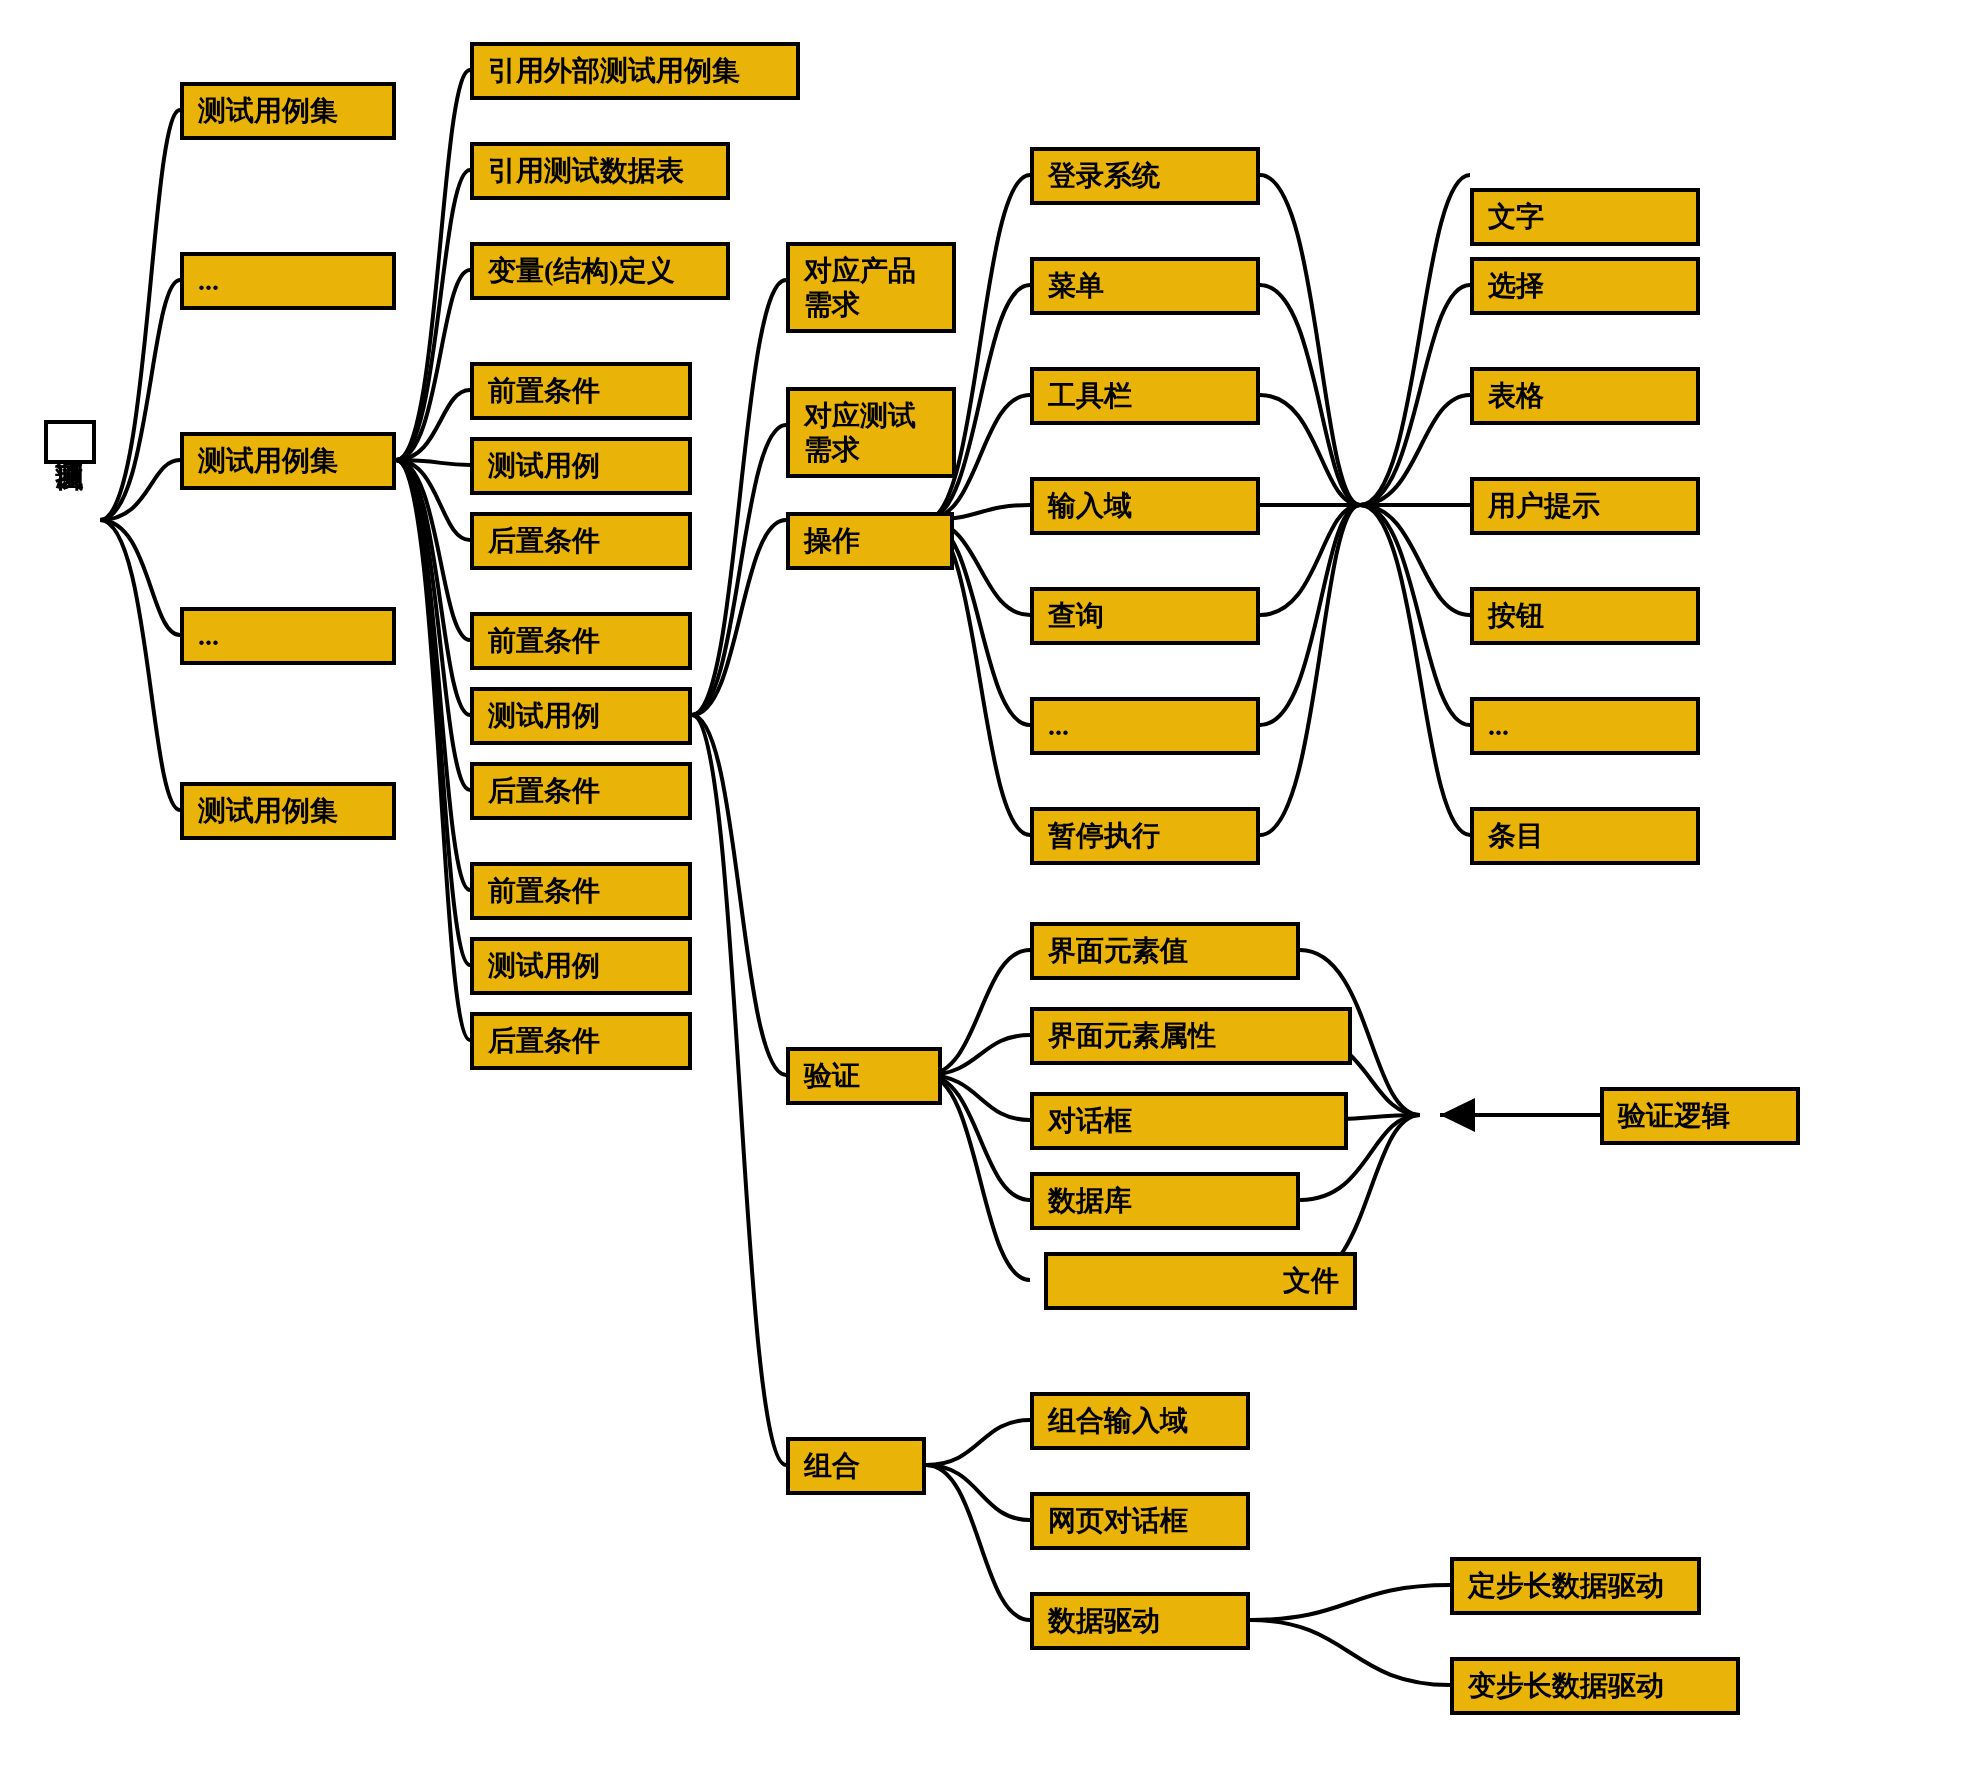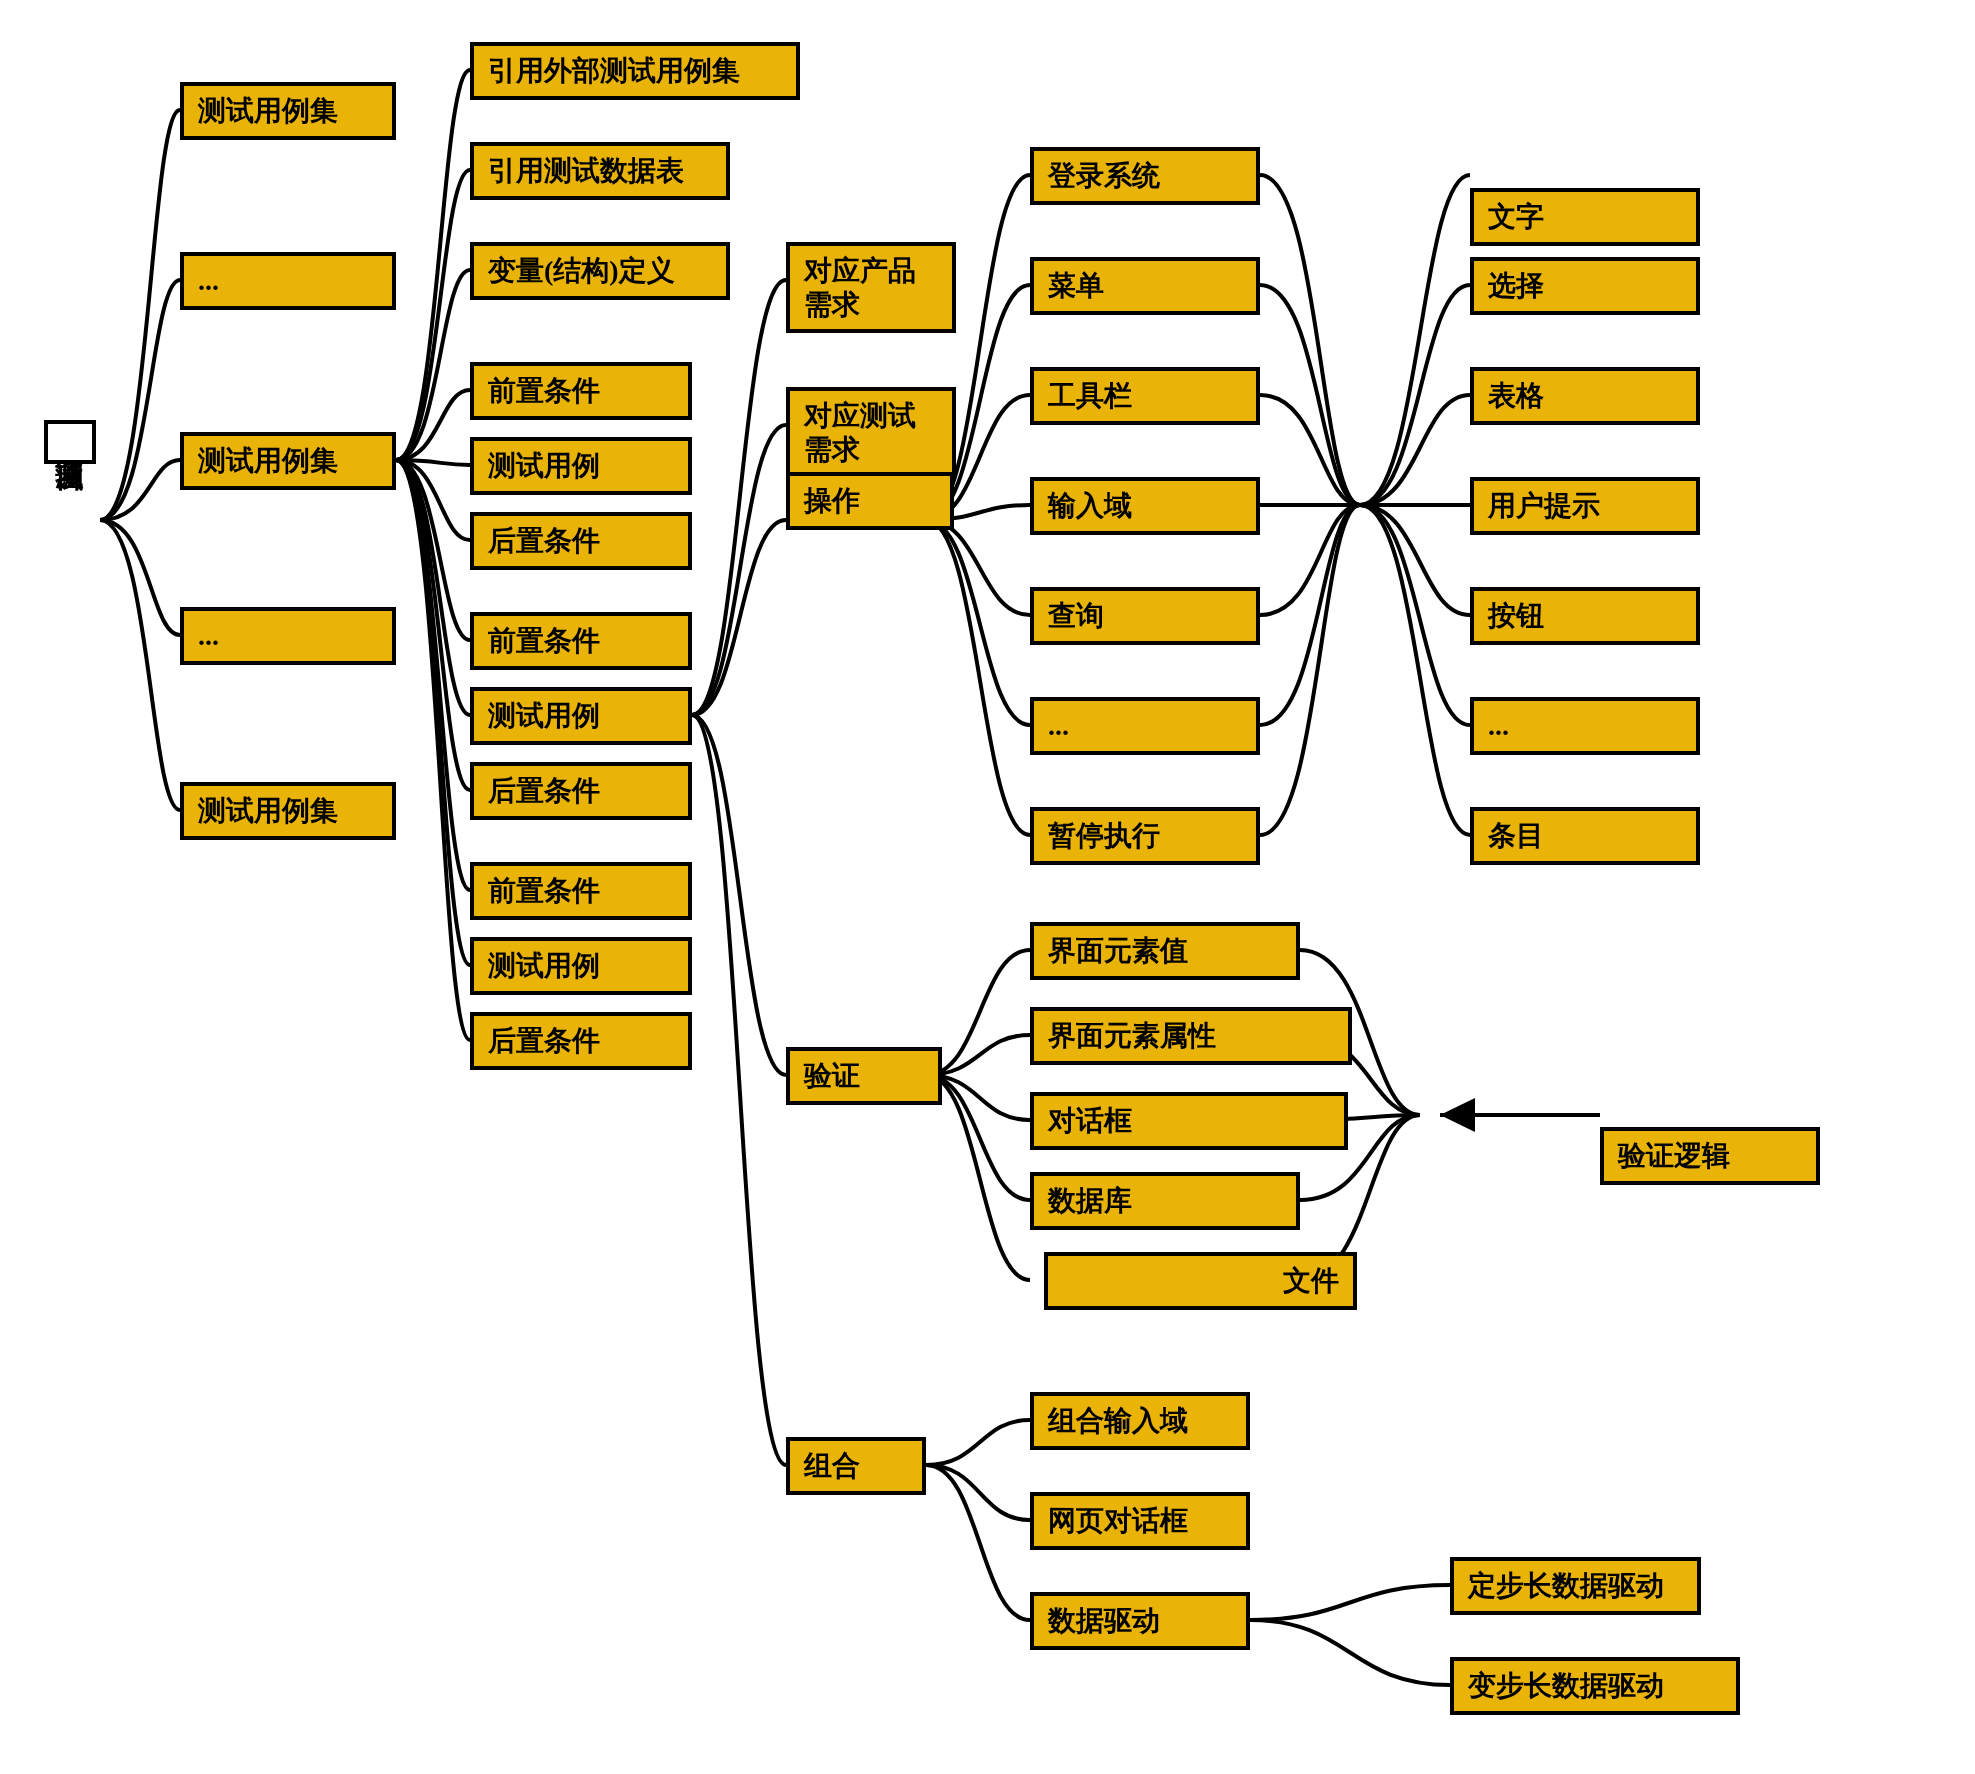--- a/index.html
+++ b/index.html
@@ -149,21 +149,21 @@
 <div class="box" style="left:450px; top:592px; width:222px;"><span>前置条件</span></div>
 <div class="box" style="left:450px; top:667px; width:222px;"><span>测试用例</span></div>
 <div class="box" style="left:450px; top:742px; width:222px;"><span>后置条件</span></div>
 
 <div class="box" style="left:450px; top:842px; width:222px;"><span>前置条件</span></div>
 <div class="box" style="left:450px; top:917px; width:222px;"><span>测试用例</span></div>
 <div class="box" style="left:450px; top:992px; width:222px;"><span>后置条件</span></div>
 
 <div class="box" style="left:766px; top:222px; width:170px;"><span>对应产品需求</span></div>
 <div class="box" style="left:766px; top:367px; width:170px;"><span>对应测试需求</span></div>
-<div class="box" style="left:766px; top:452px; width:168px;"><span>操作</span></div>
+<div class="box" style="left:766px; top:492px; width:168px;"><span>操作</span></div>
 <div class="box" style="left:766px; top:1027px; width:156px;"><span>验证</span></div>
 <div class="box" style="left:766px; top:1417px; width:140px;"><span>组合</span></div>
 
 <div class="box" style="left:1010px; top:127px; width:230px;"><span>登录系统</span></div>
 <div class="box" style="left:1010px; top:237px; width:230px;"><span>菜单</span></div>
 <div class="box" style="left:1010px; top:347px; width:230px;"><span>工具栏</span></div>
 <div class="box" style="left:1010px; top:457px; width:230px;"><span>输入域</span></div>
 <div class="box" style="left:1010px; top:567px; width:230px;"><span>查询</span></div>
 <div class="box" style="left:1010px; top:677px; width:230px;"><span>...</span></div>
 <div class="box" style="left:1010px; top:787px; width:230px;"><span>暂停执行</span></div>
@@ -175,21 +175,21 @@
 <div class="box" style="left:1450px; top:567px; width:230px;"><span>按钮</span></div>
 <div class="box" style="left:1450px; top:677px; width:230px;"><span>...</span></div>
 <div class="box" style="left:1450px; top:787px; width:230px;"><span>条目</span></div>
 
 <div class="box" style="left:1010px; top:902px; width:270px;"><span>界面元素值</span></div>
 <div class="box" style="left:1010px; top:987px; width:322px;"><span>界面元素属性</span></div>
 <div class="box" style="left:1010px; top:1072px; width:318px;"><span>对话框</span></div>
 <div class="box" style="left:1010px; top:1152px; width:270px;"><span>数据库</span></div>
 <div class="box" style="left:1024px; top:1232px; width:313px;text-align:right;"><span>文件</span></div>
 
-<div class="box" style="left:1580px; top:1107px; width:220px;"><span>验证逻辑</span></div>
+<div class="box" style="left:1580px; top:1067px; width:200px;"><span>验证逻辑</span></div>
 
 <div class="box" style="left:1010px; top:1372px; width:220px;"><span>组合输入域</span></div>
 <div class="box" style="left:1010px; top:1472px; width:220px;"><span>网页对话框</span></div>
 <div class="box" style="left:1010px; top:1572px; width:220px;"><span>数据驱动</span></div>
 
 <div class="box" style="left:1430px; top:1537px; width:251px;"><span>定步长数据驱动</span></div>
 <div class="box" style="left:1430px; top:1637px; width:290px;"><span>变步长数据驱动</span></div>
 
 </div>
 

